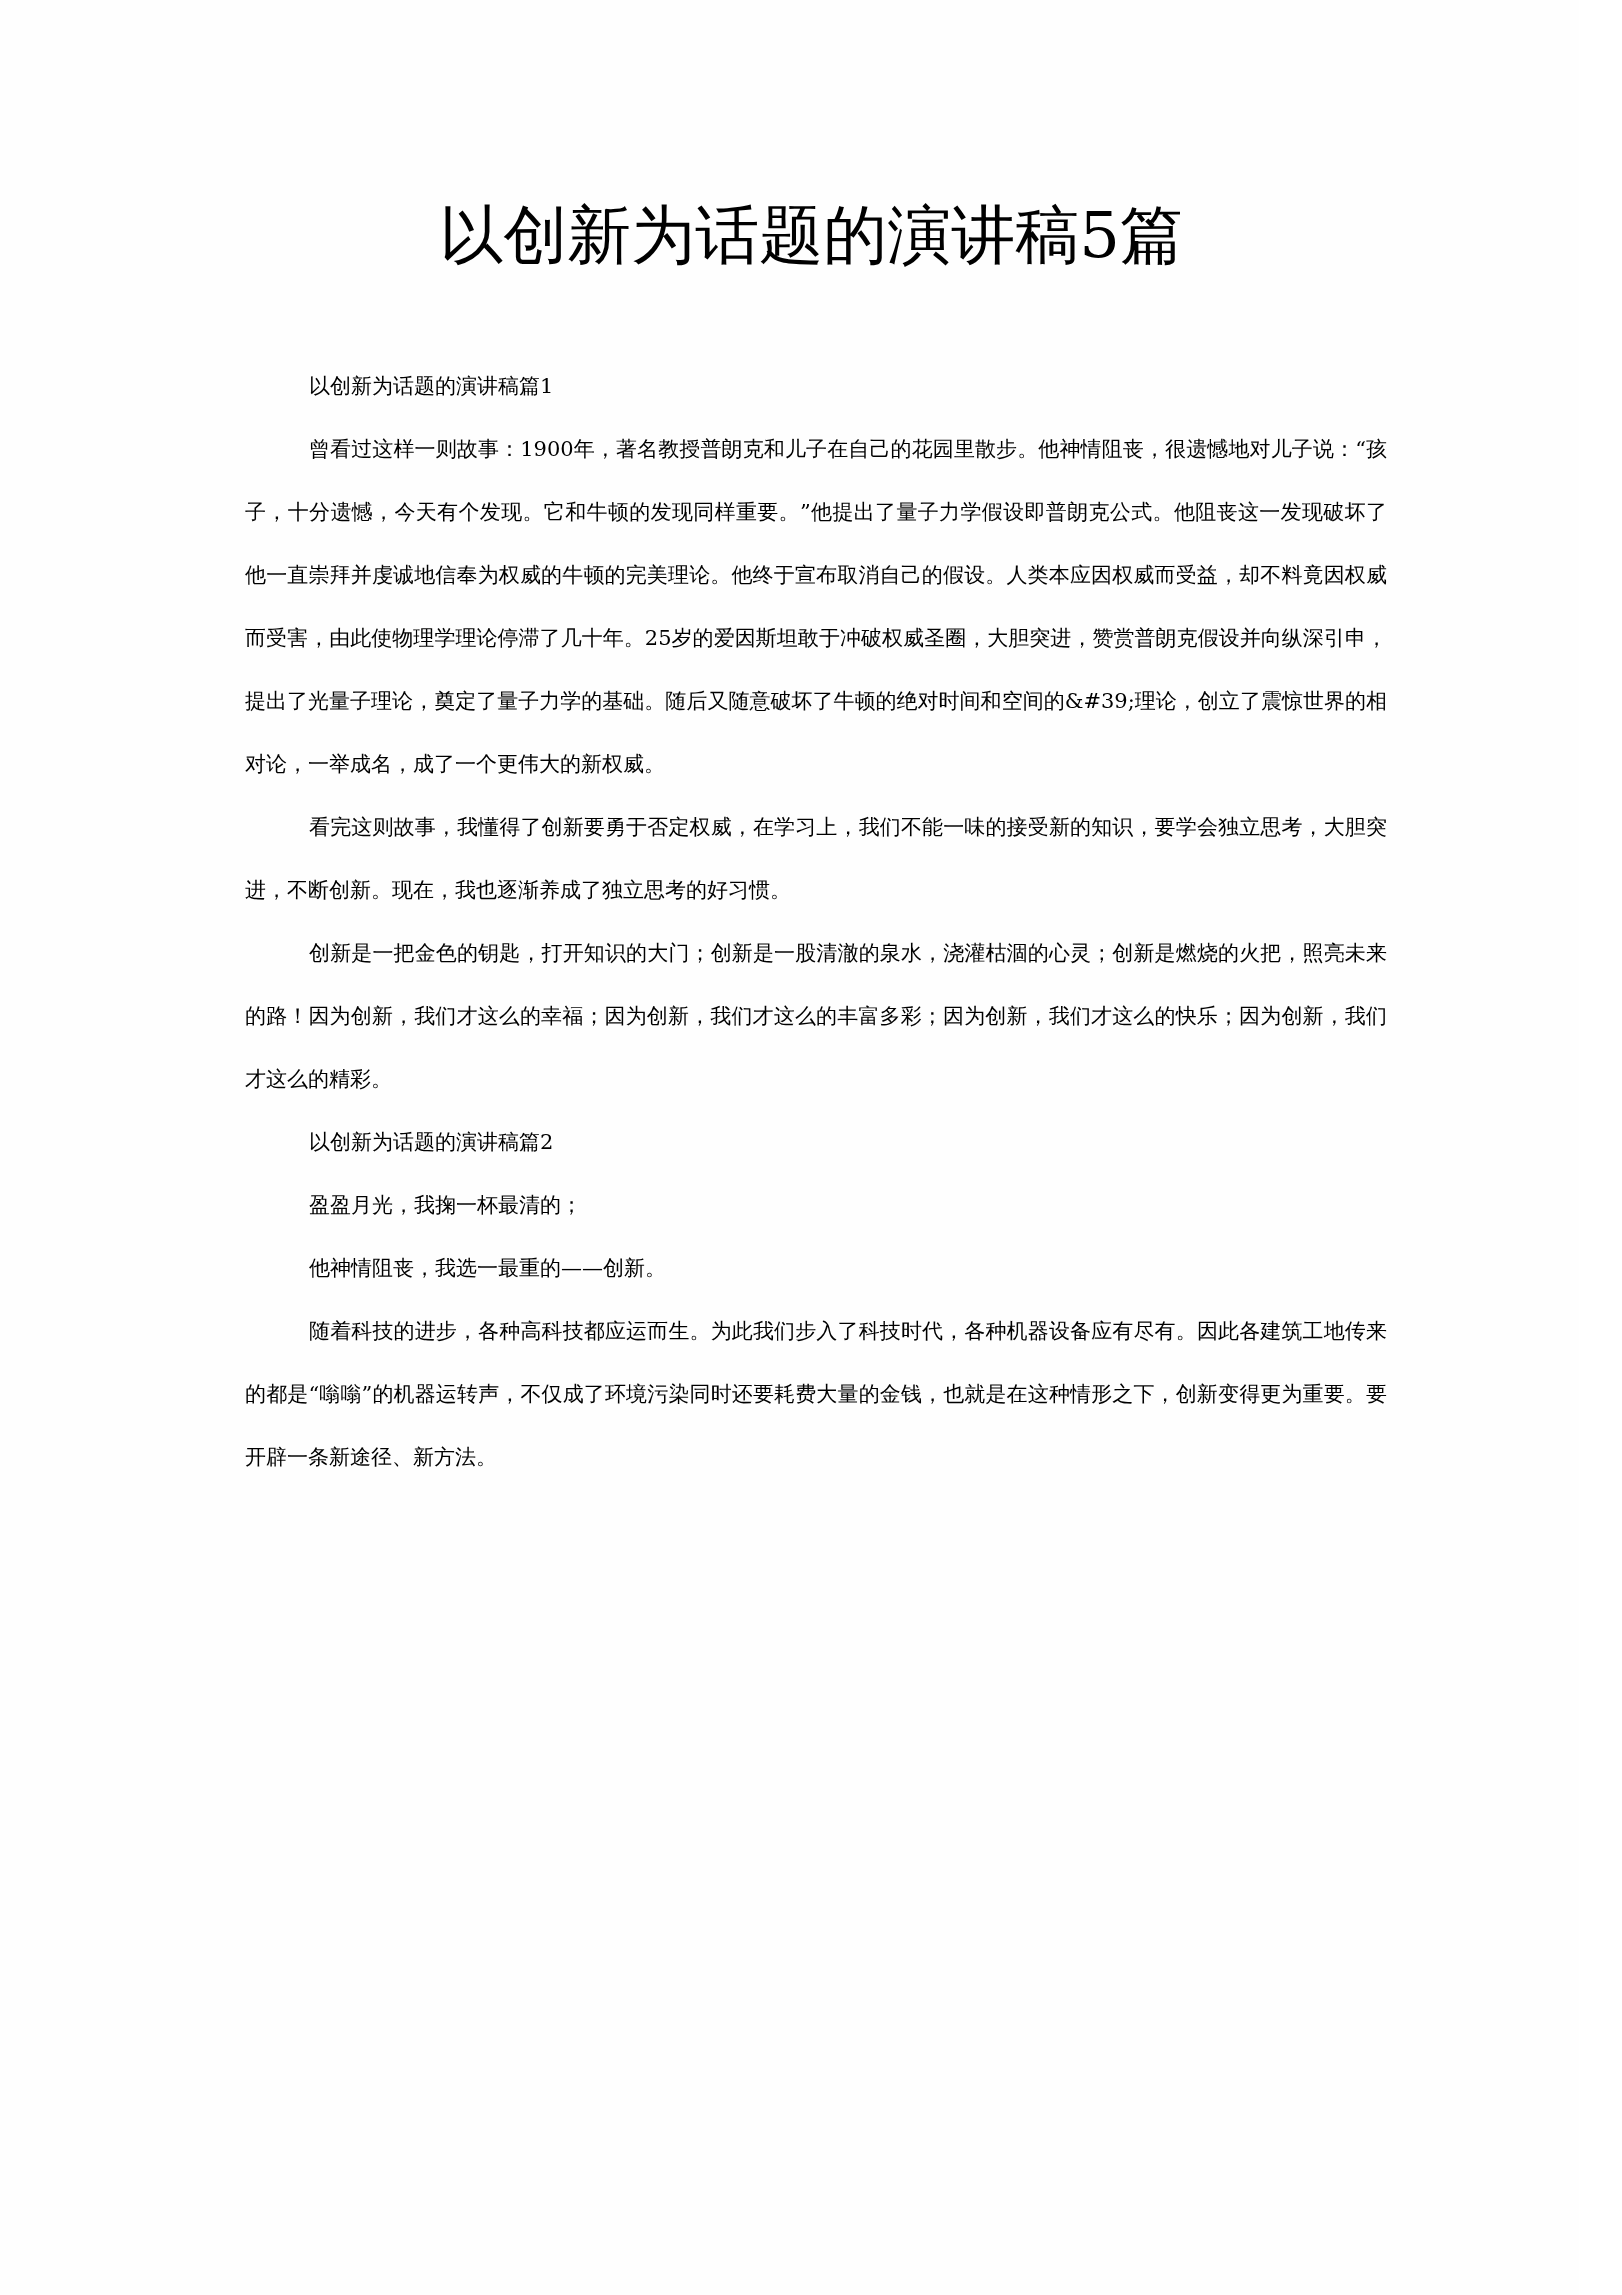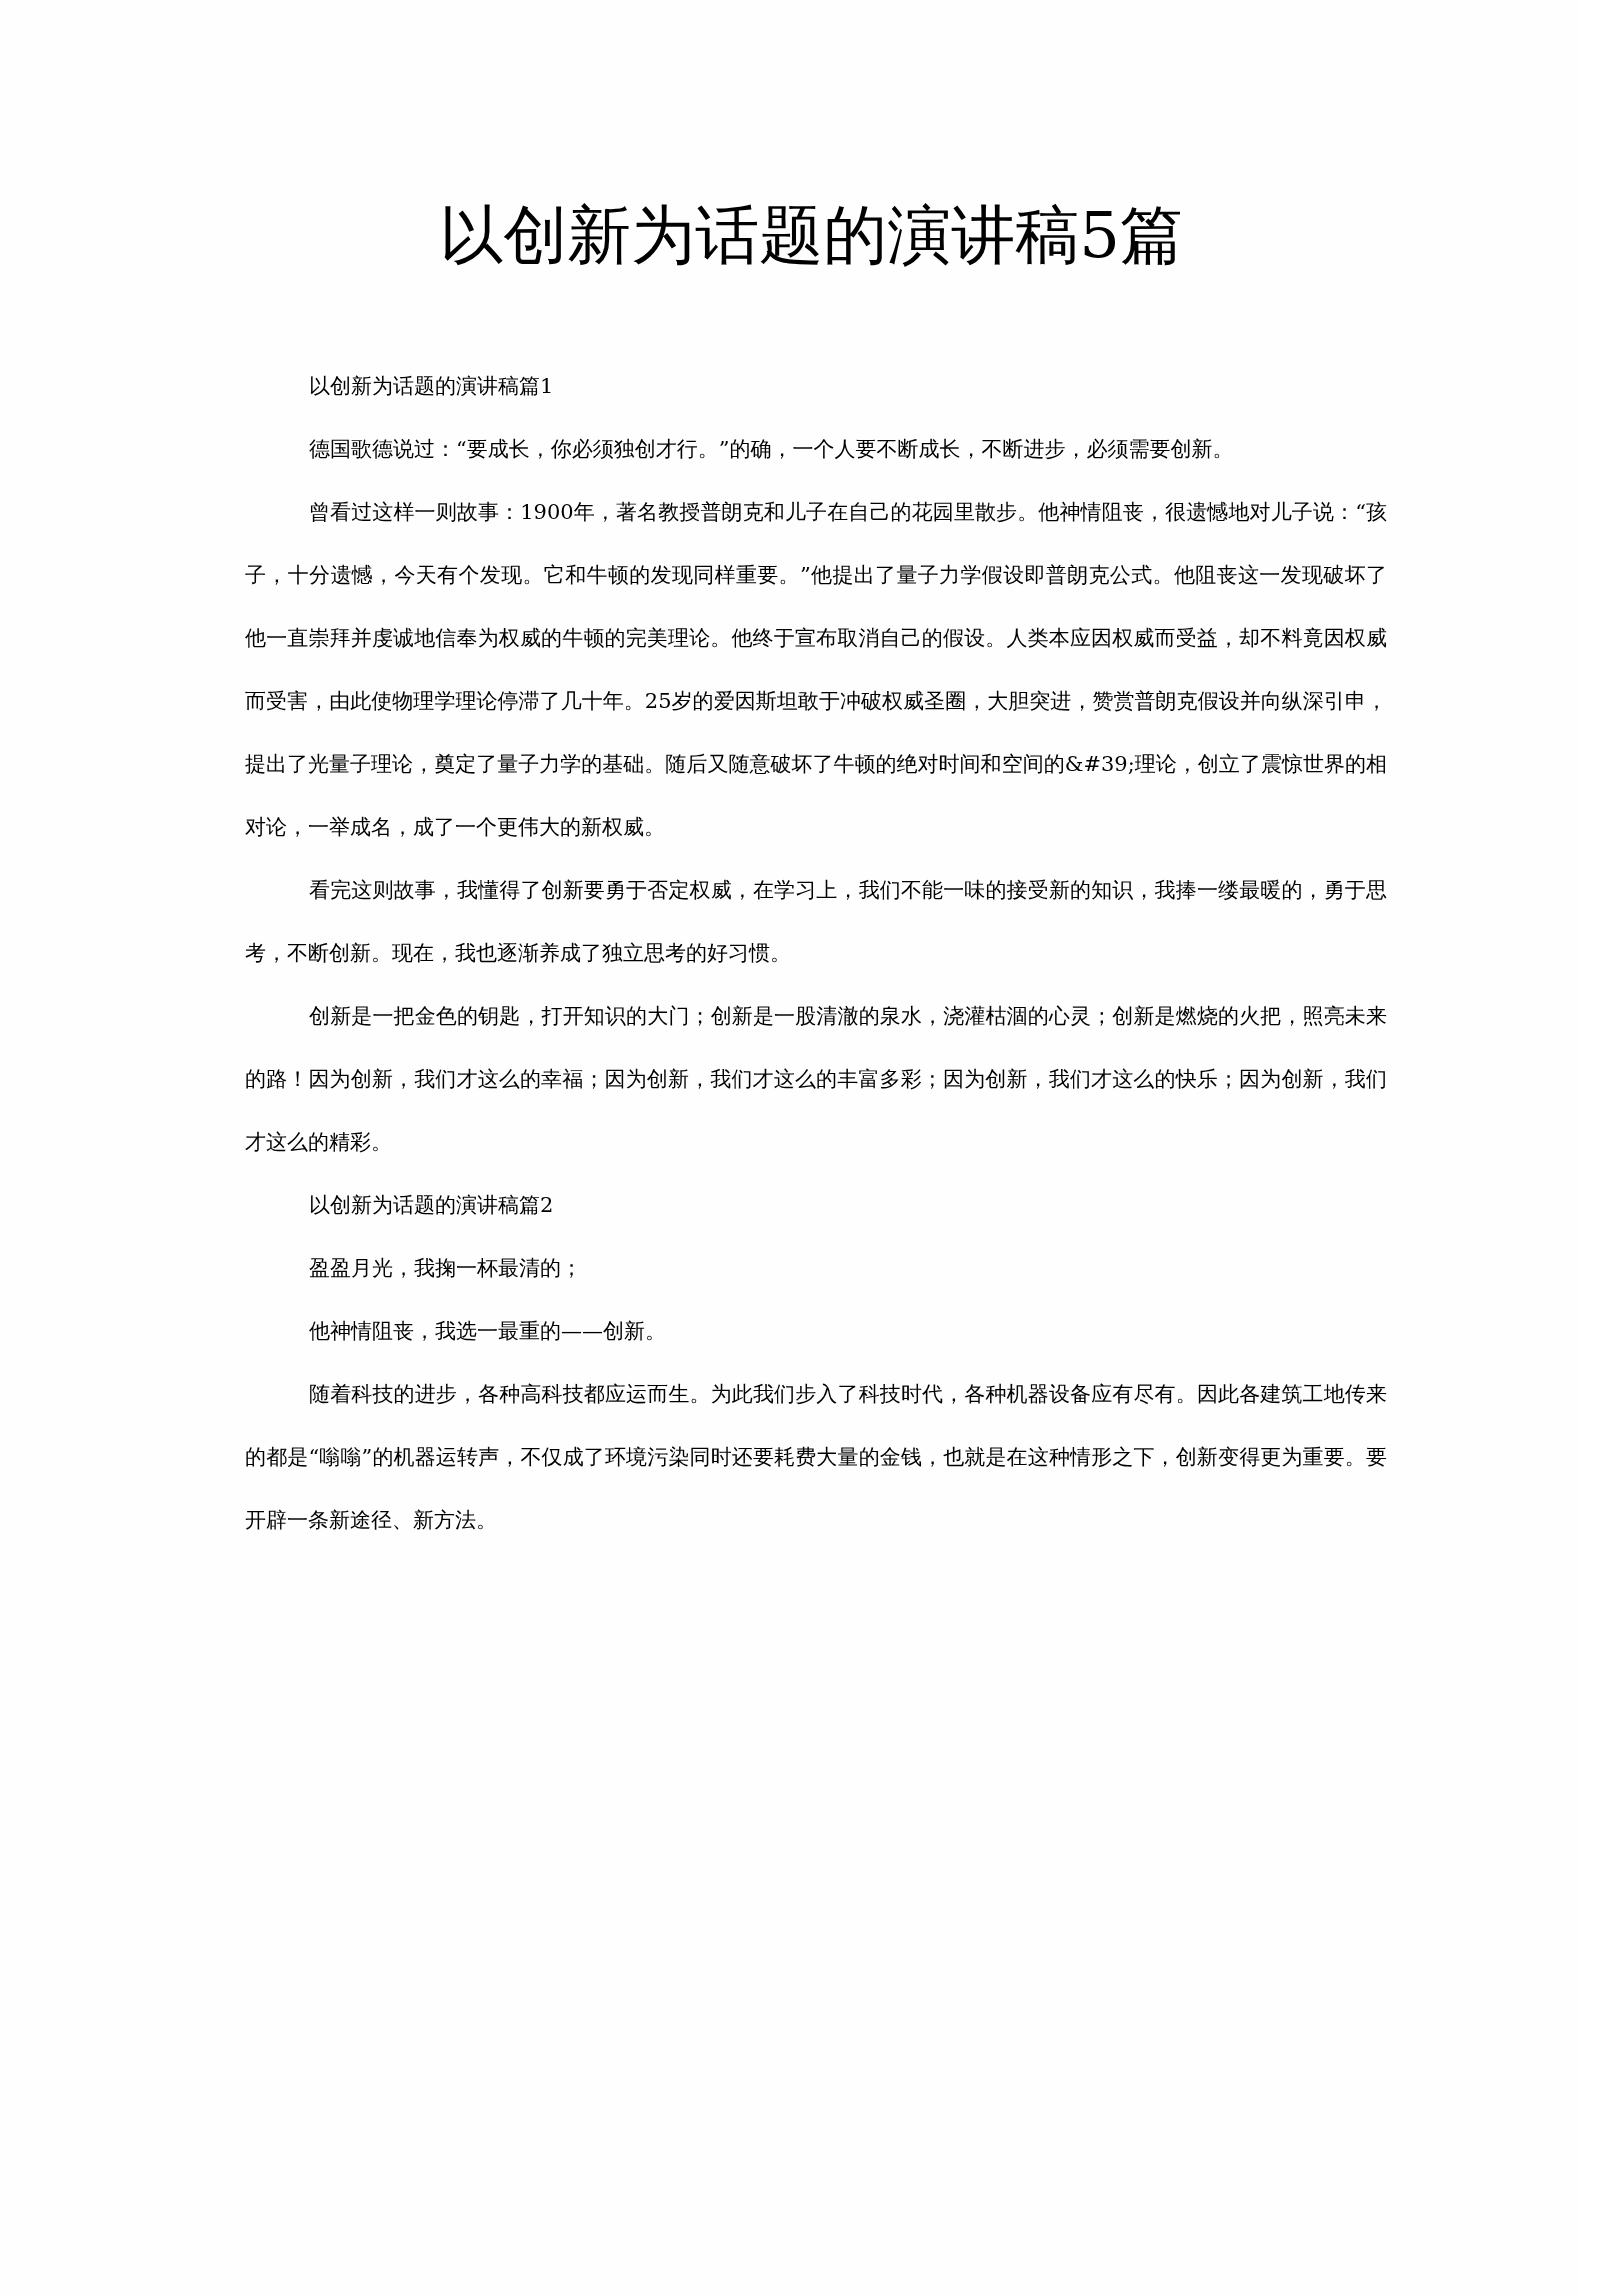--- a/index.html
+++ b/index.html
@@ -54,23 +54,22 @@
     }
   </style>
 </head>
 <body>
 
 <div class="page">
   <h1 class="title">以创新为话题的演讲稿5篇</h1>
 
   <div class="content">
     <p class="heading">以创新为话题的演讲稿篇1</p>
-    <p>德国歌德说过：“要成长，你必须独创才行。”的确，一个人要不断成长，不断进步，必须需要创新。</p>
     <p>曾看过这样一则故事：1900年，著名教授普朗克和儿子在自己的花园里散步。他神情阻丧，很遗憾地对儿子说：“孩子，十分遗憾，今天有个发现。它和牛顿的发现同样重要。”他提出了量子力学假设即普朗克公式。他阻丧这一发现破坏了他一直崇拜并虔诚地信奉为权威的牛顿的完美理论。他终于宣布取消自己的假设。人类本应因权威而受益，却不料竟因权威而受害，由此使物理学理论停滞了几十年。25岁的爱因斯坦敢于冲破权威圣圈，大胆突进，赞赏普朗克假设并向纵深引申，提出了光量子理论，奠定了量子力学的基础。随后又随意破坏了牛顿的绝对时间和空间的&amp;#39;理论，创立了震惊世界的相对论，一举成名，成了一个更伟大的新权威。</p>
-    <p>看完这则故事，我懂得了创新要勇于否定权威，在学习上，我们不能一味的接受新的知识，我捧一缕最暖的，勇于思考，不断创新。现在，我也逐渐养成了独立思考的好习惯。</p>
+    <p>看完这则故事，我懂得了创新要勇于否定权威，在学习上，我们不能一味的接受新的知识，要学会独立思考，大胆突进，不断创新。现在，我也逐渐养成了独立思考的好习惯。</p>
     <p>创新是一把金色的钥匙，打开知识的大门；创新是一股清澈的泉水，浇灌枯涸的心灵；创新是燃烧的火把，照亮未来的路！因为创新，我们才这么的幸福；因为创新，我们才这么的丰富多彩；因为创新，我们才这么的快乐；因为创新，我们才这么的精彩。</p>
 
     <p class="heading">以创新为话题的演讲稿篇2</p>
     <p>盈盈月光，我掬一杯最清的；</p>
     <p>他神情阻丧，我选一最重的——创新。</p>
     <p>随着科技的进步，各种高科技都应运而生。为此我们步入了科技时代，各种机器设备应有尽有。因此各建筑工地传来的都是“嗡嗡”的机器运转声，不仅成了环境污染同时还要耗费大量的金钱，也就是在这种情形之下，创新变得更为重要。要开辟一条新途径、新方法。</p>
   </div>
 </div>
 
 

